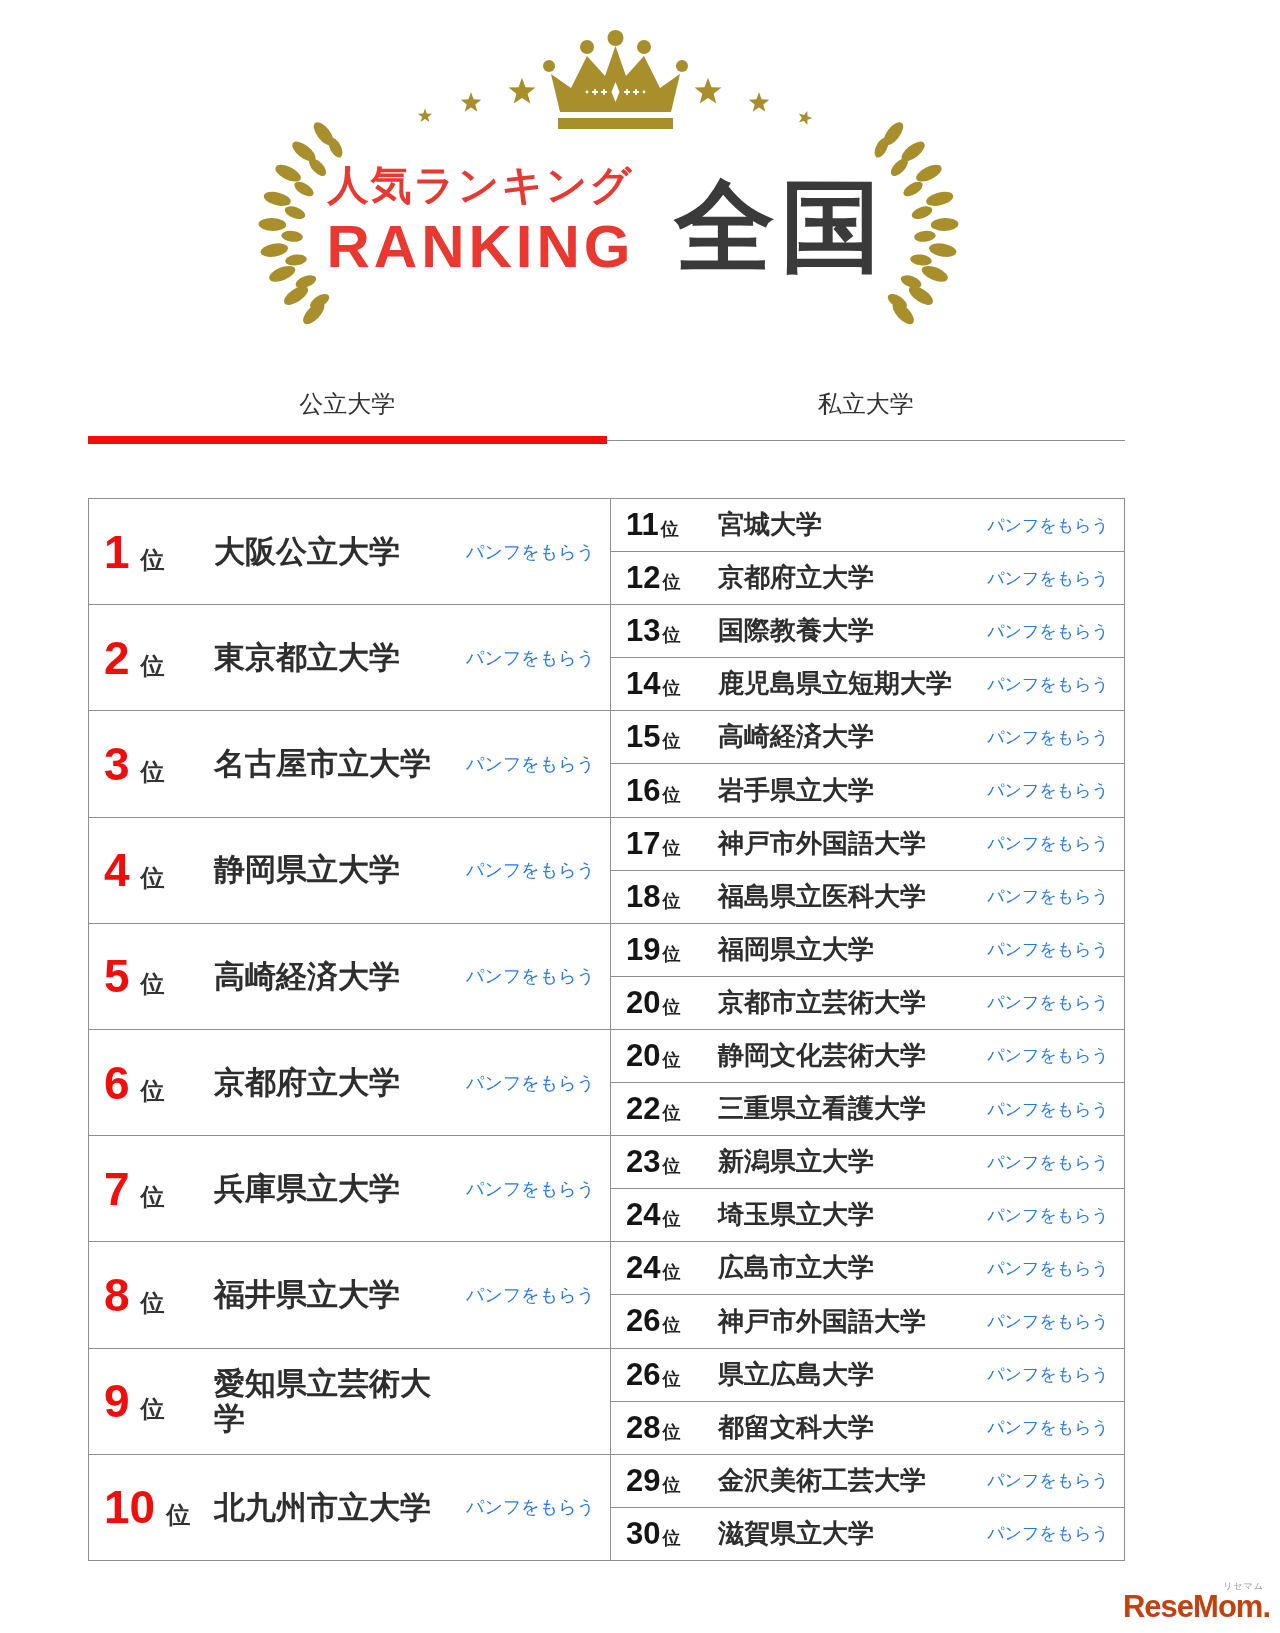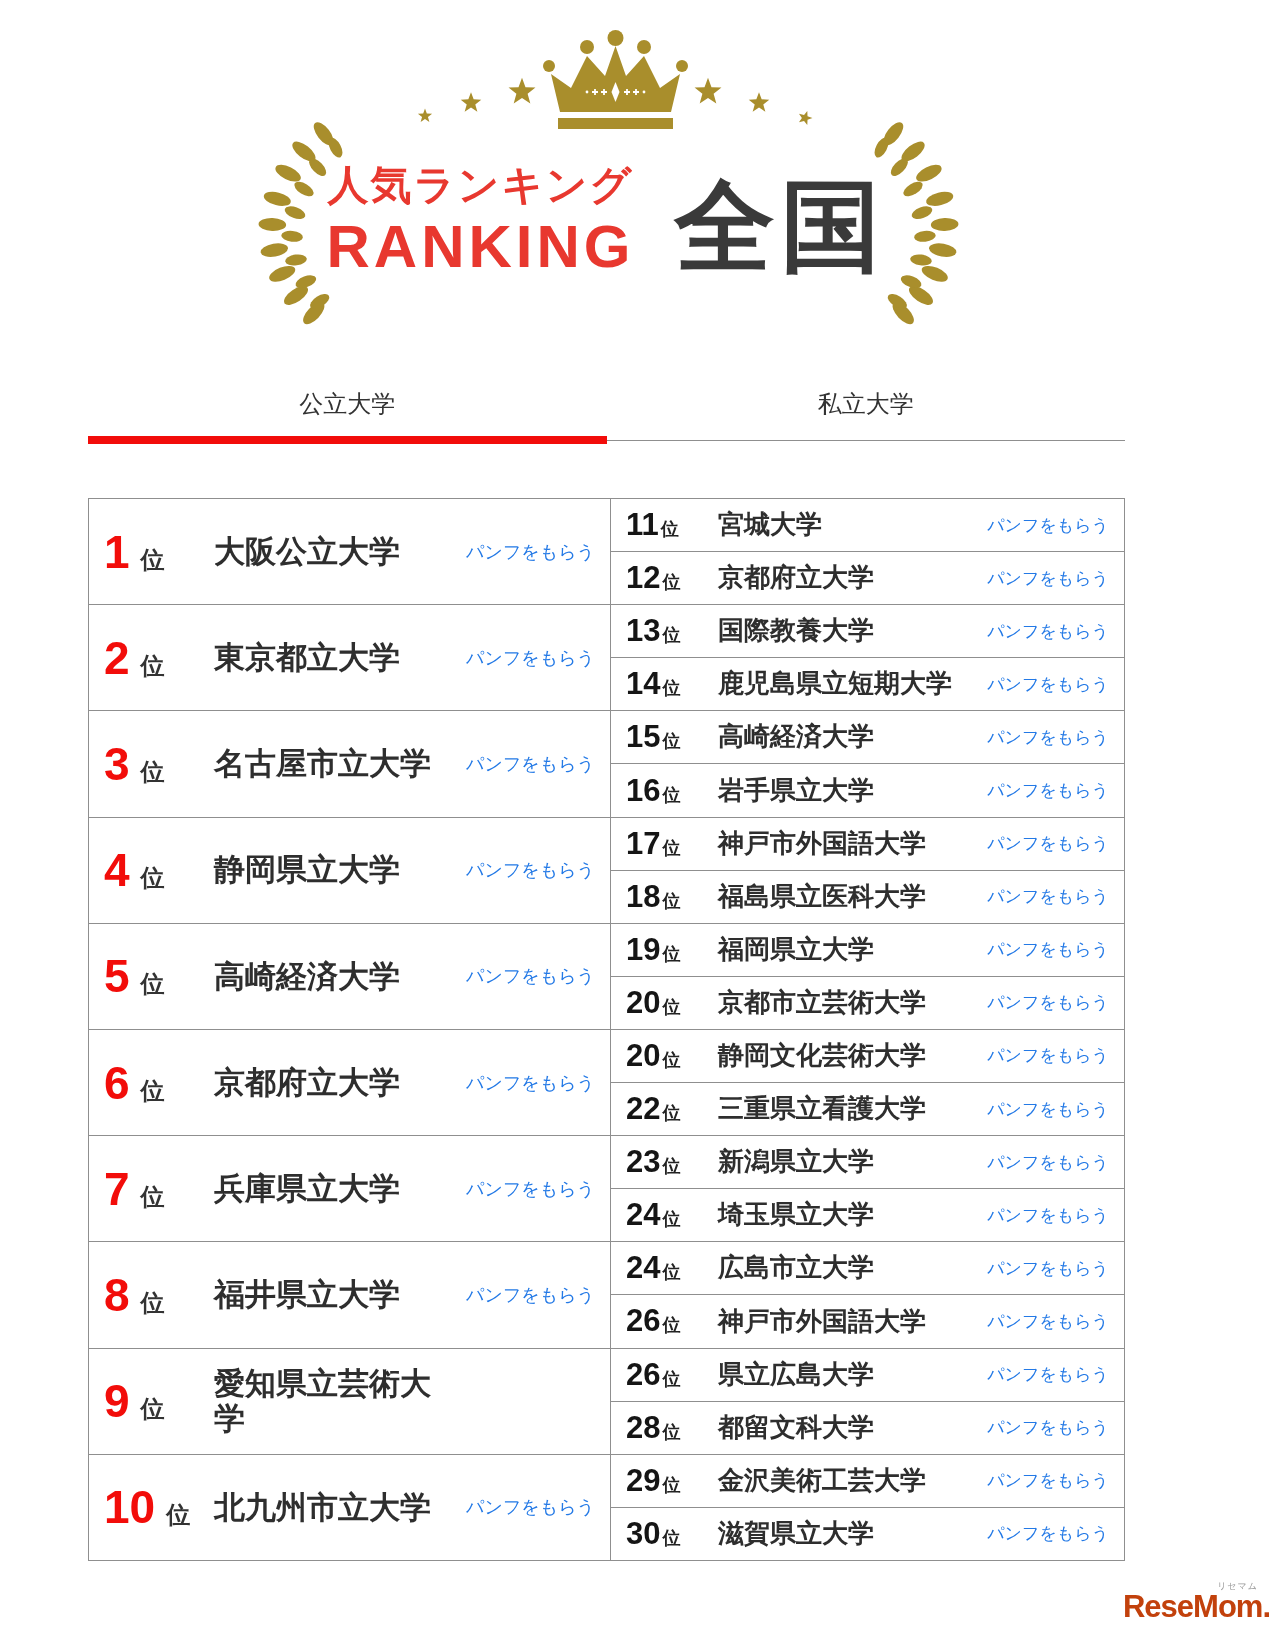--- a/index.html
+++ b/index.html
@@ -62,21 +62,21 @@
 
   .col-right .rankbox{width:92px;}
   .col-right .num{font-size:31px; color:#151515;}
   .col-right .suf{font-size:18px; color:#222; margin-left:2px;}
   .col-right .uni{font-size:26px; white-space:nowrap;}
   .col-right .plink{font-size:17px;}
 
   
   .watermark{position:absolute; right:10px; bottom:8px; text-align:right;}
   .wm-inner{position:relative; display:inline-block;}
-  .wm-ruby{position:absolute; top:-9px; right:12px; font-size:9px; color:#9a9a9a; letter-spacing:1px;}
+  .wm-ruby{position:absolute; top:-9px; right:6px; font-size:9px; color:#9a9a9a; letter-spacing:1px;}
   .wm-text{font-size:31px; font-weight:700; color:#c2410c; letter-spacing:-1px;}
 </style>
 </head>
 <body>
 
 <div class="content">
 
   <div class="hero">
 
     <svg class="crownstars" viewBox="0 0 460 110" aria-hidden="true">

